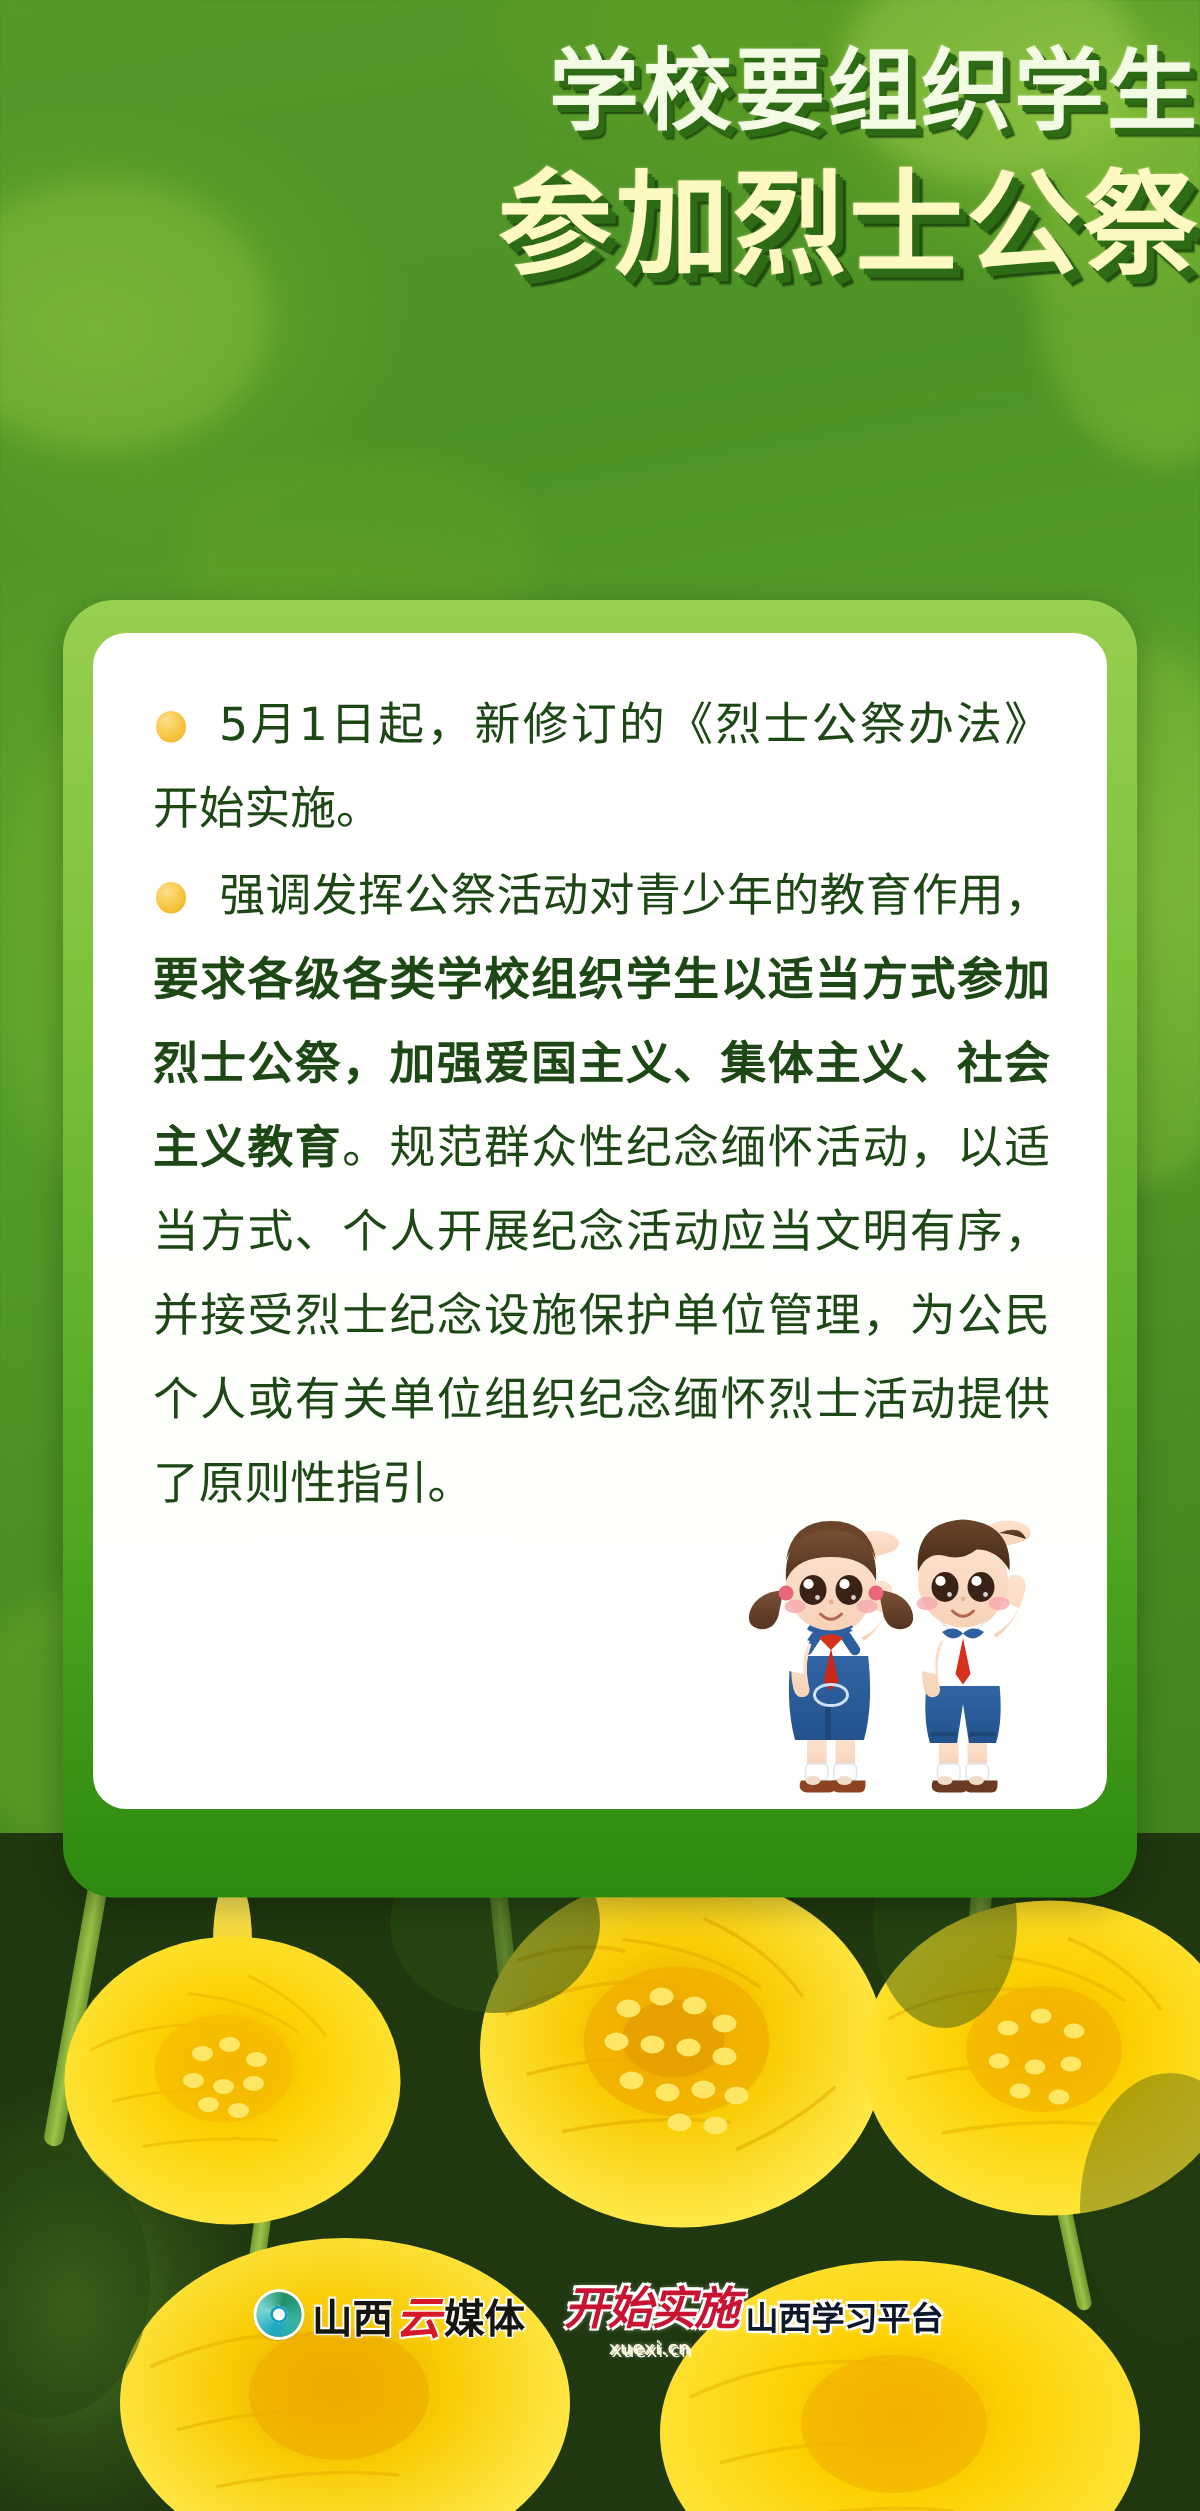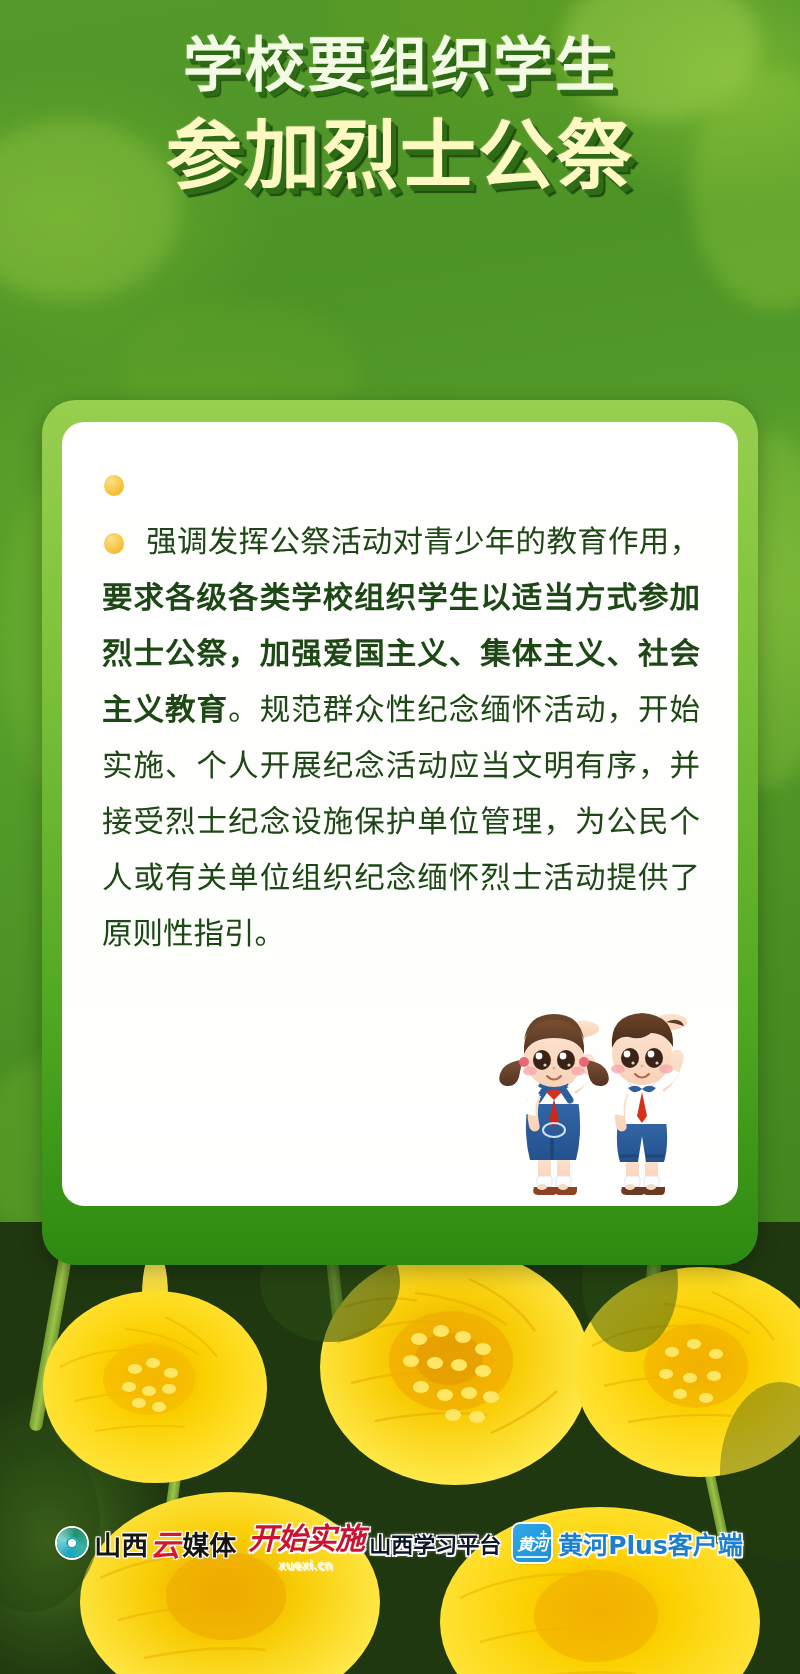--- a/index.html
+++ b/index.html
@@ -34,22 +34,22 @@
       linear-gradient(180deg,#2f5416 0%,#274812 40%,#1d3a0d 100%);
   }
   .stem{position:absolute;background:linear-gradient(90deg,#6f9c2e,#9ec24a,#6a952b);border-radius:6px;}
 
   
   .mum{position:absolute;border-radius:50%;}
 
   
   .titles{position:absolute;left:0;top:34px;width:800px;text-align:center;z-index:6;}
   .tline{
-    font-family:Liberation Sans, sans-serif;
-    font-weight:bold;letter-spacing:2px;line-height:1.08;
+    font-family:Liberation Mono, monospace;
+    font-weight:bold;letter-spacing:2px;line-height:1.08;text-align:right;
   }
   .t1,.t2{
     font-size:60px;color:#f4fbe4;
     text-shadow:
       3px 4px 0 #2e6b15, 4px 5px 0 #2e6b15,
       5px 6px 1px rgba(24,62,10,.85), 0 0 2px rgba(255,255,255,.4);
   }
   .t1{margin-bottom:16px;}
   .t2{margin-bottom:22px;}
   .t3{
@@ -85,21 +85,21 @@
   }
   .para{margin:0 0 2px 0;}
   .b{font-weight:bold;}
 
   
   .kids{position:absolute;left:392px;top:556px;width:262px;height:232px;z-index:7;}
 
   
   .footer{
     position:absolute;left:0;top:1508px;width:800px;height:70px;z-index:9;
-    display:flex;align-items:center;justify-content:center;gap:12px;
+    display:flex;align-items:center;justify-content:center;gap:26px;
   }
   .logo{display:flex;align-items:center;}
   .logo-txt{
     font-family:"DejaVu Sans","Liberation Sans",sans-serif;font-weight:bold;
     white-space:nowrap;
   }
   
   .l1 .spiral{
     width:30px;height:30px;border-radius:50%;margin-right:7px;position:relative;
     background:conic-gradient(from 200deg,#1aa7c4,#7fd6d2,#1f8f6a,#39b3a0,#1aa7c4);
@@ -170,25 +170,25 @@
     <div class="tline t1">学校要组织学生</div>
     <div class="tline t3">参加烈士公祭</div>
   </div>
 
   <div class="card-outer">
     <div class="card-inner">
 
       <div class="body-text">
 
         <p class="para">
-          <span class="bullet"></span>
+          <span class="bullet"></span><span>5月1日起，新修订的《烈士公祭办法》开始实施。</span>
         </p>
 
         <p class="para">
-          <span class="bullet"></span><span>强调发挥公祭活动对青少年的教育作用，</span><span class="b">要求各级各类学校组织学生以适当方式参加烈士公祭，加强爱国主义、集体主义、社会主义教育</span><span>。规范群众性纪念缅怀活动，开始实施、个人开展纪念活动应当文明有序，并接受烈士纪念设施保护单位管理，为公民个人或有关单位组织纪念缅怀烈士活动提供了原则性指引。</span>
+          <span class="bullet"></span><span>强调发挥公祭活动对青少年的教育作用，</span><span class="b">要求各级各类学校组织学生以适当方式参加烈士公祭，加强爱国主义、集体主义、社会主义教育</span><span>。规范群众性纪念缅怀活动，以适当方式、个人开展纪念活动应当文明有序，并接受烈士纪念设施保护单位管理，为公民个人或有关单位组织纪念缅怀烈士活动提供了原则性指引。</span>
         </p>
 
       </div>
 
       <div class="kids">
         <svg width="262" height="232" viewBox="0 0 262 232" xmlns="http://www.w3.org/2000/svg">
           <defs>
             <linearGradient id="skin" x1="0" y1="0" x2="0" y2="1">
               <stop offset="0%" stop-color="#fde3cf"></stop>
                 <stop offset="100%" stop-color="#f7d2b8"></stop>
@@ -471,24 +471,16 @@
     </div>
 
     <div class="logo l2">
       <div style="display:flex;flex-direction:column;align-items:center;">
         <span class="logo-txt xx">开始实施</span>
         <span class="cn">xuexi.cn</span>
       </div>
       <span class="logo-txt plat">山西学习平台</span>
     </div>
 
-    <div class="logo l3">
-      <div class="box">
-        <span>黄河</span>
-        <em>+</em>
-        <b></b>
-      </div>
-      <span class="logo-txt name">黄河Plus客户端</span>
-    </div>
 
   </div>
 
 </div>
 
 </body></html>

